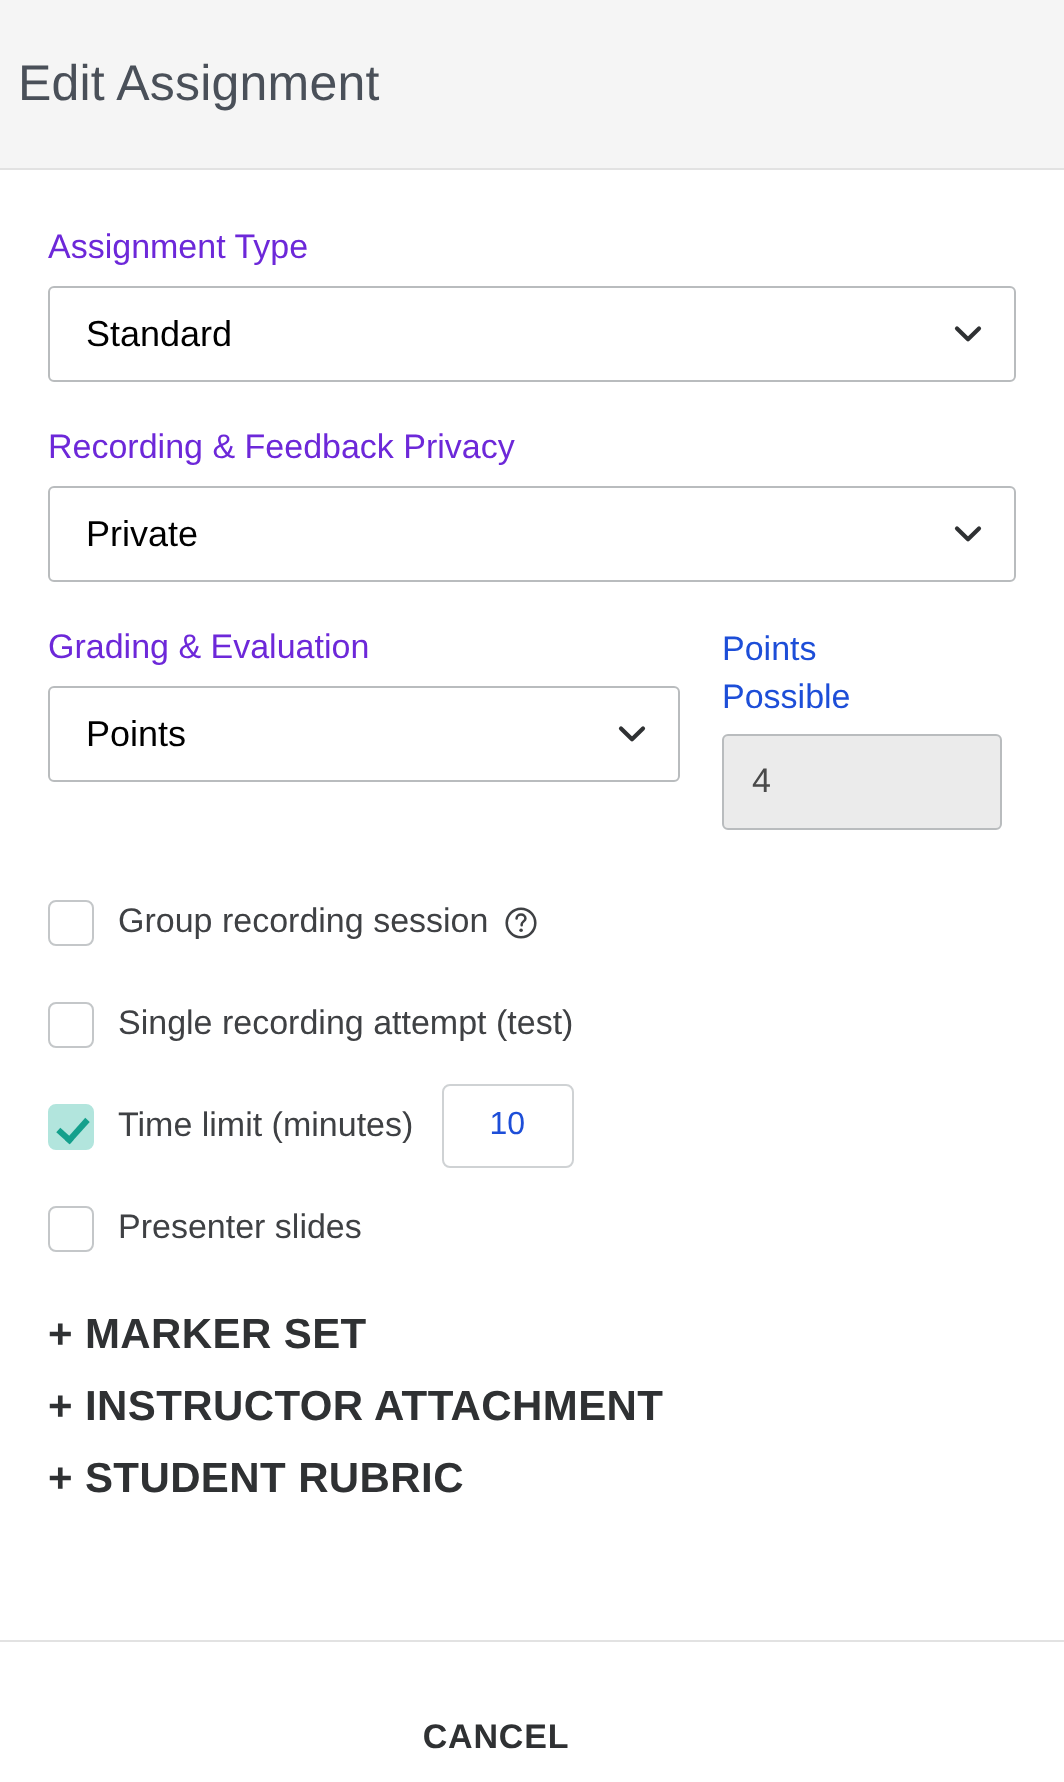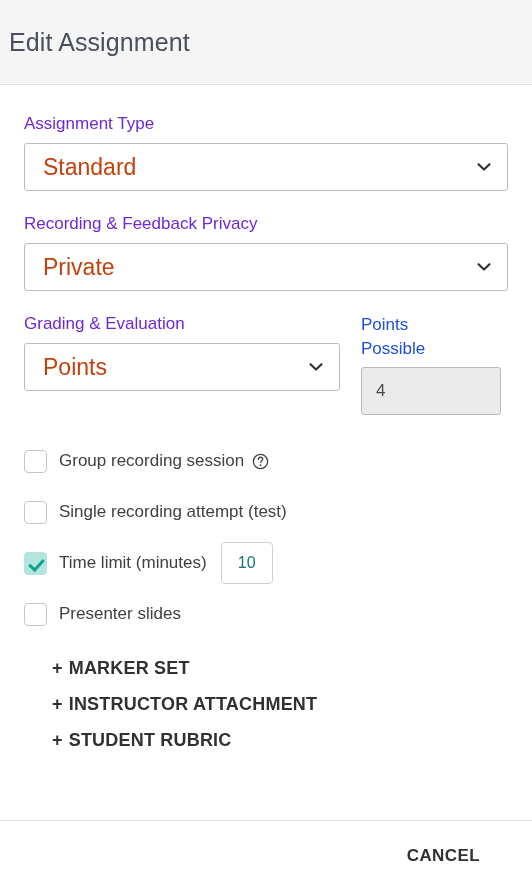--- a/index.html
+++ b/index.html
@@ -73,22 +73,22 @@
     background: #ffffff;
     display: flex;
     align-items: center;
     padding: 0 40px 0 18px;
     font-size: 17px;
     color: #3f4144;
     cursor: pointer;
   }
 
   .select-value {
-    font-size: 23px;
-    color: #c2410c;
+    font-size: 18px;
+    color: #000000;
     white-space: nowrap;
     overflow: hidden;
   }
 
   .chev {
     position: absolute;
     right: 16px;
     top: 50%;
     transform: translateY(-50%);
     width: 16px;
@@ -185,46 +185,45 @@
   .help-icon {
     width: 17px;
     height: 17px;
     margin-left: 8px;
     flex: 0 0 17px;
     display: inline-block;
     cursor: pointer;
   }
 
   .time-input {
-    width: 52px;
+    width: 66px;
     height: 42px;
     border: 1px solid #cfd2d4;
     border-radius: 4px;
     background: #ffffff;
     font-size: 16px;
     font-family: "Liberation Sans", sans-serif;
-    color: #0f766e;
+    color: #1d4ed8;
     text-align: center;
     margin-left: 14px;
   }
 
   
   .expanders {
     margin-top: 16px;
   }
 
   .expander {
-    font-size: 18px;
+    font-size: 21px;
     font-weight: bold;
     color: #2f3133;
     letter-spacing: 0.2px;
     line-height: 36px;
     cursor: pointer;
     white-space: nowrap;
-    margin-left: 28px;
   }
 
   .expander .plus {
     display: inline-block;
     margin-right: 6px;
   }
 
   
   .dialog-footer {
     position: absolute;
@@ -232,20 +231,21 @@
     bottom: 0;
     width: 532px;
     height: 71px;
     background: #ffffff;
     border-top: 1px solid #e2e2e2;
     display: flex;
     align-items: center;
     justify-content: flex-end;
     padding-right: 24px;
     z-index: 5;
+    flex-direction: column;
   }
 
   .btn-cancel {
     background: transparent;
     border: none;
     font-family: "Liberation Sans", sans-serif;
     font-size: 17px;
     font-weight: bold;
     color: #2f3133;
     letter-spacing: 0.4px;

